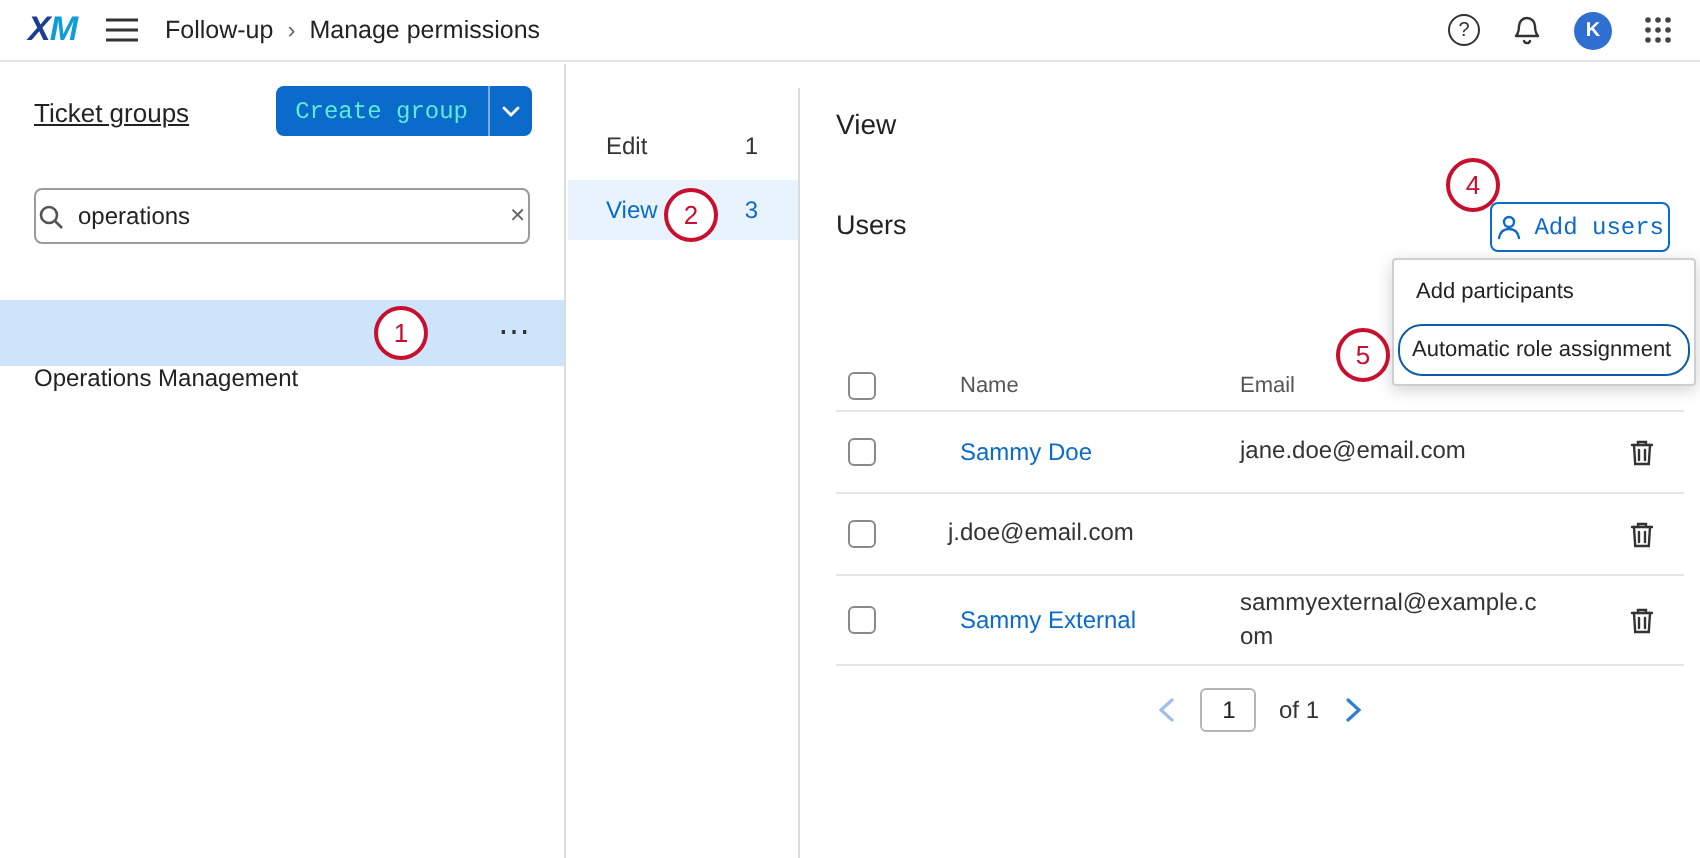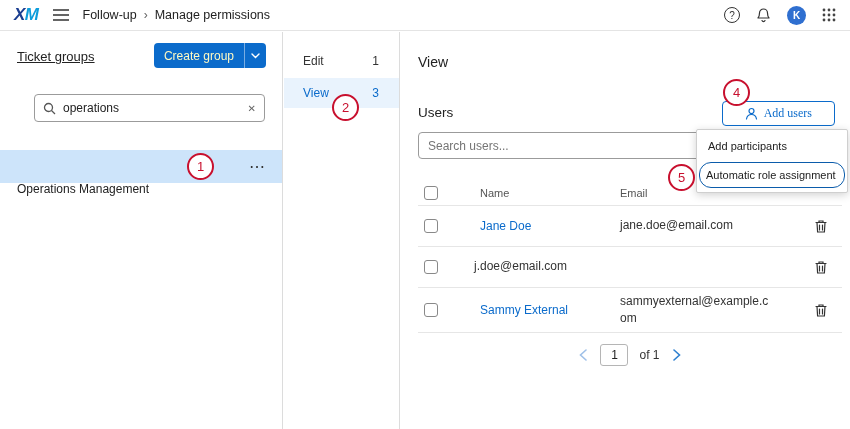--- a/index.html
+++ b/index.html
@@ -15,44 +15,44 @@
   .breadcrumb { display:flex; align-items:center; gap:7px; font-size:12.5px; color:#222; }
   .crumb-sep { color:#666; font-size:12px; }
   .topbar-right { margin-left:auto; display:flex; align-items:center; gap:16px; }
   .help-icon { width:16px; height:16px; border:1.3px solid #333; border-radius:50%; display:flex; align-items:center; justify-content:center; font-size:10px; color:#333; }
   .avatar { width:19px; height:19px; border-radius:50%; background:#2f6fd0; color:#fff; font-size:10px; display:flex; align-items:center; justify-content:center; font-weight:bold; }
 
   
   .left-panel { position:absolute; top:32px; left:0; width:283px; bottom:0; border-right:1px solid #dcdcdc; background:#fff; }
   .lp-title { position:absolute; top:17px; left:17px; font-size:13px; color:#222;text-decoration:underline; }
   .create-group { position:absolute; top:11px; right:16px; height:25px; display:flex; }
-  .cg-main { background:#0b6bcb; color:#fef9c3; border:none; font-size:12px; padding:0 10px; border-radius:4px 0 0 4px; cursor:pointer; font-family:Liberation Sans, sans-serif; }
+  .cg-main { background:#0b6bcb; color:#5eead4; border:none; font-size:12px; padding:0 10px; border-radius:4px 0 0 4px; cursor:pointer; font-family:Liberation Mono, monospace; }
   .cg-chevron { background:#0b6bcb; border:none; border-left:1px solid rgba(255,255,255,.45); width:22px; border-radius:0 4px 4px 0; cursor:pointer; display:flex; align-items:center; justify-content:center; }
   .search-box { position:absolute; top:62px; left:17px; right:17px; height:28px; border:1px solid #9b9b9b; border-radius:4px;
-                display:flex; align-items:center; padding:0 8px; gap:7px; background:#fff;margin-left:17px; }
+                display:flex; align-items:center; padding:0 1px; gap:7px; background:#fff; }
   .search-box input { flex:1; border:none; outline:none; font-size:12px; color:#222; font-family:inherit; background:transparent; }
   .clear-btn { color:#666; font-size:10px; }
   .group-row { position:absolute; top:118px; left:0; right:0; height:33px; background:#cde4fa;
                display:flex; align-items:center; justify-content:space-between; padding:0 17px; cursor:pointer; }
   .group-name { font-size:12px; color:#222;margin-top:44px; }
   .more-dots { font-size:16px; color:#333; line-height:0; }
 
   
-  .mid-panel { position:absolute; top:32px; left:284px; width:116px; bottom:0; border-right:1px solid #dcdcdc; background:#fff; padding-top:14px; }
+  .mid-panel { position:absolute; top:44px; left:284px; width:116px; bottom:0; border-right:1px solid #dcdcdc; background:#fff; padding-top:14px; }
   .mid-item { display:flex; justify-content:space-between; align-items:center; padding:0 20px 0 19px; height:30px; font-size:12px; color:#333; cursor:pointer; }
   .mid-item + .mid-item { margin-top:2px; }
   .mid-item.selected { background:#e9f3fd; color:#0b6bcb; }
   .mid-item.selected .mid-count { color:#0b6bcb; }
 
   
   .right-panel { position:absolute; top:32px; left:401px; right:0; bottom:0; background:#fff; }
   .rp-title { position:absolute; top:22px; left:17px; font-size:14px; color:#222; }
   .users-title { position:absolute; top:73px; left:17px; font-size:13.5px; color:#222; }
   .add-users-btn { position:absolute; top:69px; right:15px; height:25px; background:#fff; border:1px solid #0b6bcb; border-radius:4px;
-                   color:#0b6bcb; font-size:12px; display:flex; align-items:center; gap:6px; padding:0 22px; cursor:pointer; font-family:Liberation Serif, serif; }
+                   color:#0b6bcb; font-size:12px; display:flex; align-items:center; gap:6px; padding:0 2px; cursor:pointer; font-family:Liberation Mono, monospace; }
   .users-search { position:absolute; top:100px; left:17px; right:8px; height:27px; border:1px solid #9b9b9b; border-radius:4px;
                   background:#fff; display:flex; align-items:center; padding:0 9px; }
   .users-search input { flex:1; border:none; outline:none; font-size:12px; color:#555; font-family:inherit; background:transparent; }
 
   .add-users-menu { position:absolute; top:97px; right:2px; width:152px; background:#fff; border:1px solid #cfcfcf; border-radius:2px;
                     box-shadow:0 2px 8px rgba(0,0,0,.18); z-index:40; padding:2px 0; }
   .menu-item { font-size:11px; color:#222; padding:8px 11px; cursor:pointer; white-space:nowrap; }
   .menu-item.focused { margin:2px; border:1px solid #0b5cab; border-radius:12px; padding:6px 6px; }
 
   .users-table { position:absolute; top:148px; left:17px; right:8px; }
@@ -171,44 +171,41 @@
     <div class="users-title">Users</div>
 
     <button class="add-users-btn">
       <svg width="13" height="13" viewBox="0 0 13 13" fill="none" stroke="#0b6bcb" stroke-width="1.2" stroke-linecap="round">
         <circle cx="6.5" cy="4" r="2.5"></circle>
           <path d="M1.5 12c.5-3 2.5-4.5 5-4.5s4.5 1.5 5 4.5"></path>
       </svg>
       <span>Add users</span>
     </button>
 
-    <div class="users-search">
-      <input type="text" placeholder="Search users..." style="">
-    </div>
 
     <div class="add-users-menu">
       <div class="menu-item">Add participants</div>
       <div class="menu-item focused">Automatic role assignment</div>
     </div>
 
     <div class="users-table">
       <div class="t-row t-head">
         <div class="t-cell c-check">
             <span class="checkbox"></span>
           </div>
         <div class="t-cell c-name">Name</div>
         <div class="t-cell c-email">Email</div>
         <div class="t-cell c-action"></div>
       </div>
 
       <div class="t-row t-body-row">
         <div class="t-cell c-check">
             <span class="checkbox"></span>
           </div>
-        <div class="t-cell c-name"><span class="name-link">Jane Doe</span></div>
+        <div class="t-cell c-name"><span class="name-link">Sammy Doe</span></div>
         <div class="t-cell c-email">
             <span class="email-text">jane.doe@email.com</span>
           </div>
         <div class="t-cell c-action">
           <button class="trash-btn">
             <svg width="14" height="15" viewBox="0 0 14 15" fill="none" stroke="#333" stroke-width="1.2" stroke-linecap="round">
               <path d="M2 3.5h10"></path>
                 <path d="M5 3.5V2h4v1.5"></path>
                 <path d="M3 3.5l.6 9.5h6.8l.6-9.5"></path>
                 <path d="M5.5 6v5M8.5 6v5"></path>

